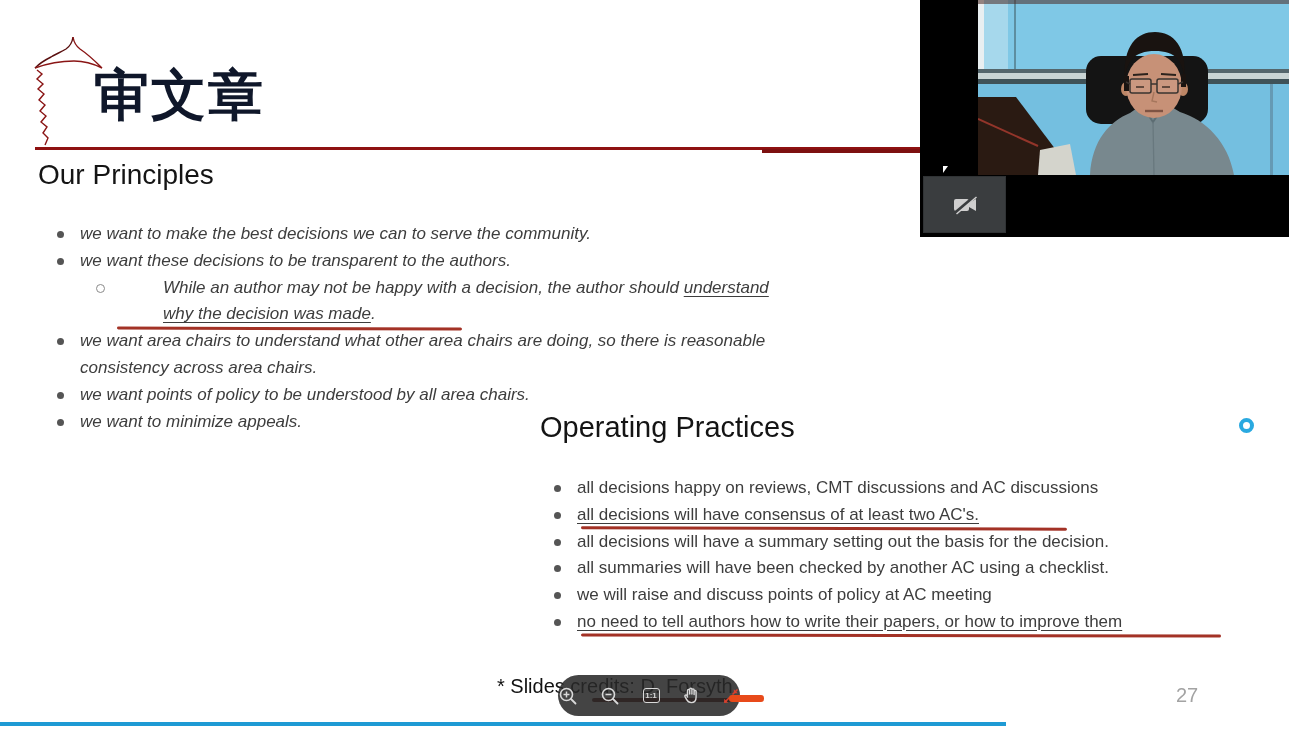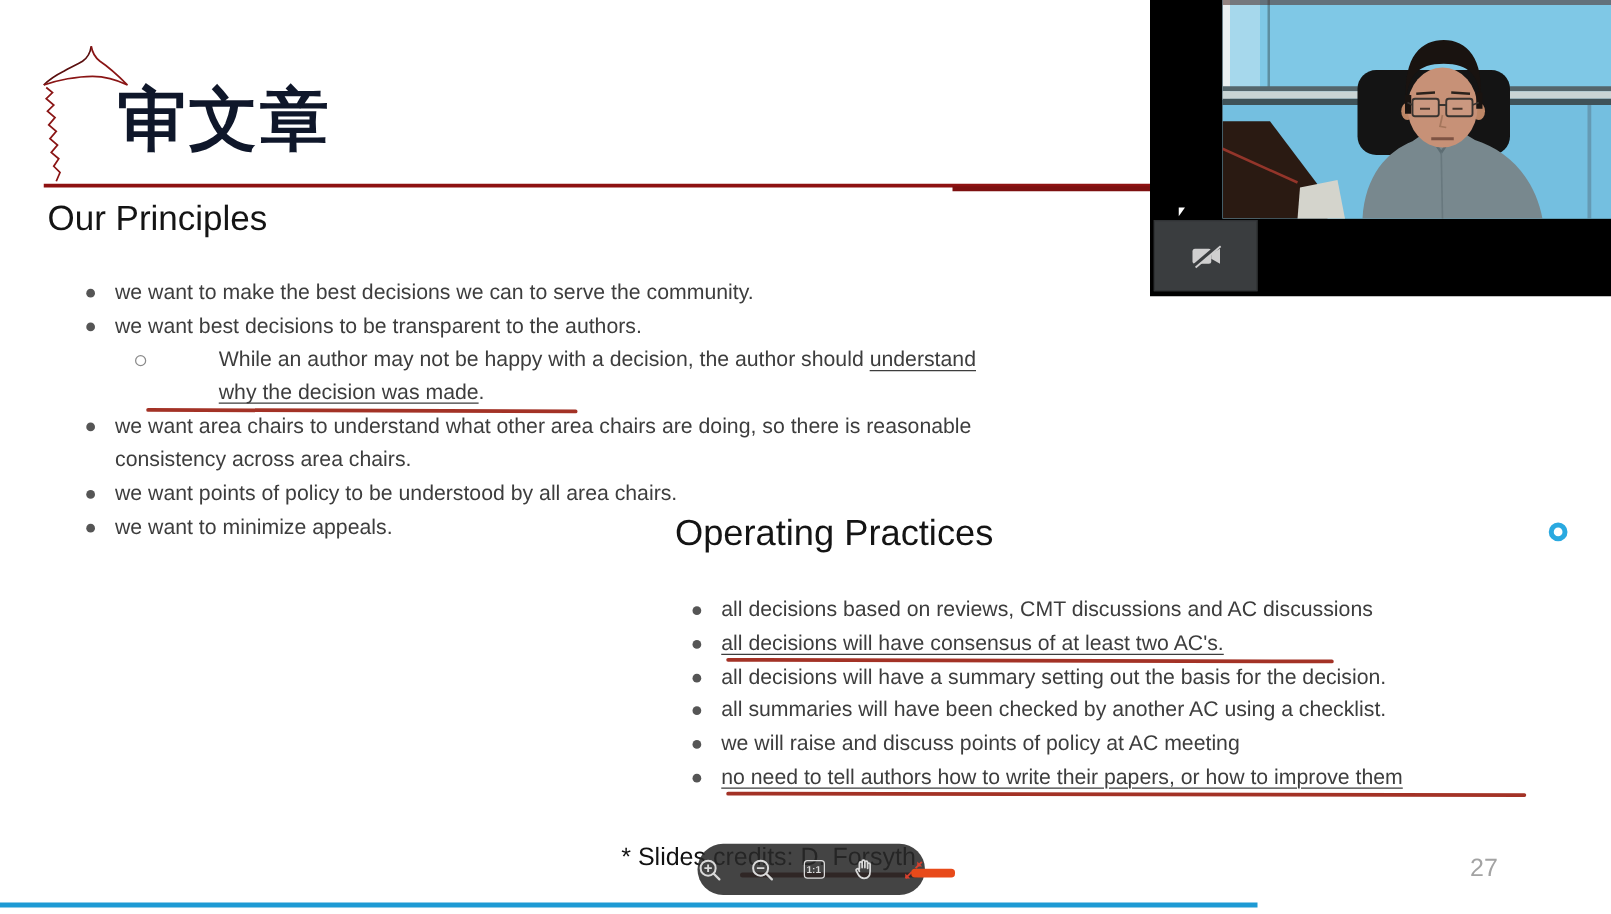--- a/index.html
+++ b/index.html
@@ -21,21 +21,21 @@
   .h-principles{position:absolute;left:38px;top:159px;font-size:28px;color:#141414;text-align:center;}
   .h-practices{position:absolute;left:540px;top:411px;font-size:29px;color:#141414;}
 
   
   .blist{position:absolute;list-style:none;margin:0;padding:0;font-size:17px;line-height:26.8px;}
   .blist li{display:flex;align-items:flex-start;}
   .blist .marker{flex:0 0 32px;display:flex;justify-content:flex-start;padding-left:9px;box-sizing:border-box;}
   .dot{width:7px;height:7px;border-radius:50%;background:#555;margin-top:10px;}
   .ring-marker{width:7px;height:7px;border-radius:50%;border:1.6px solid #8a8a8a;background:transparent;margin-top:9px;}
   .blist .txt{max-width:700px;}
-  .list-principles{left:60px;top:221px;width:740px;}
+  .list-principles{left:48px;top:221px;width:740px;font-style:italic;}
   .list-principles li.sub{margin-left:39px;}
   .list-principles li.sub .txt{max-width:612px;margin-left:44px;}
   .list-practices{left:545px;top:475px;width:720px;}
   .list-practices li .txt{white-space:nowrap;}
   .u{text-decoration:underline;text-underline-offset:3px;text-decoration-thickness:1px;}
 
   
   .red-line{position:absolute;background:#a33226;height:3px;border-radius:2px;}
   .rl-1{left:117px;top:327px;width:345px;transform:rotate(.2deg);}
   .rl-2{left:581px;top:527px;width:486px;transform:rotate(.15deg);}
@@ -94,21 +94,21 @@
   <li>
     <span class="marker">
         <span class="dot"></span>
       </span>
     <span class="txt">we want to make the best decisions we can to serve the community.</span>
   </li>
   <li>
     <span class="marker">
         <span class="dot"></span>
       </span>
-    <span class="txt">we want best decisions to be transparent to the authors.</span>
+    <span class="txt">we want these decisions to be transparent to the authors.</span>
   </li>
   <li class="sub">
     <span class="marker">
         <span class="ring-marker"></span>
       </span>
     <span class="txt"><span>While an author may not be happy with a decision, the author should </span><span class="u">understand why the decision was made</span><span>.</span></span>
   </li>
   <li>
     <span class="marker">
         <span class="dot"></span>
@@ -129,21 +129,21 @@
   </li>
 </ul>
 
 <div class="h-practices">Operating Practices</div>
 
 <ul class="blist list-practices">
   <li>
     <span class="marker">
         <span class="dot"></span>
       </span>
-    <span class="txt">all decisions based on reviews, CMT discussions and AC discussions</span>
+    <span class="txt">all decisions happy on reviews, CMT discussions and AC discussions</span>
   </li>
   <li>
     <span class="marker">
         <span class="dot"></span>
       </span>
     <span class="txt"><span class="u">all decisions will have consensus of at least two AC's. </span></span>
   </li>
   <li>
     <span class="marker">
         <span class="dot"></span>

